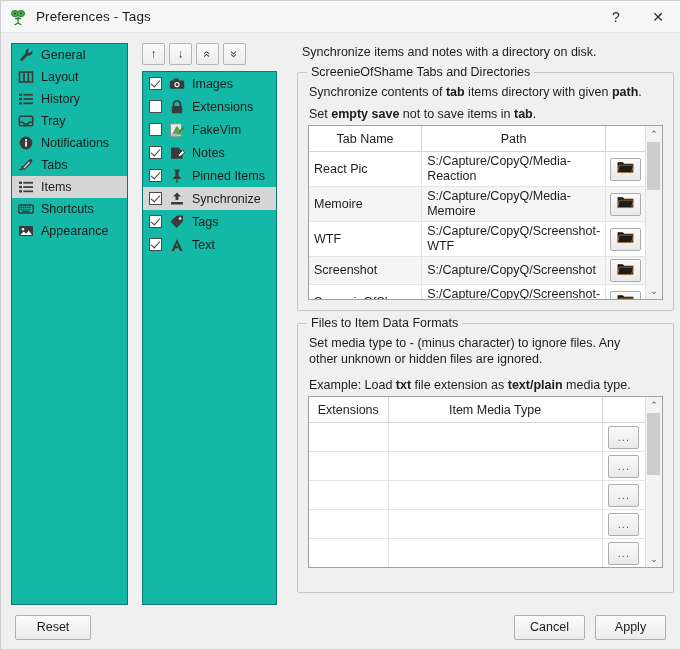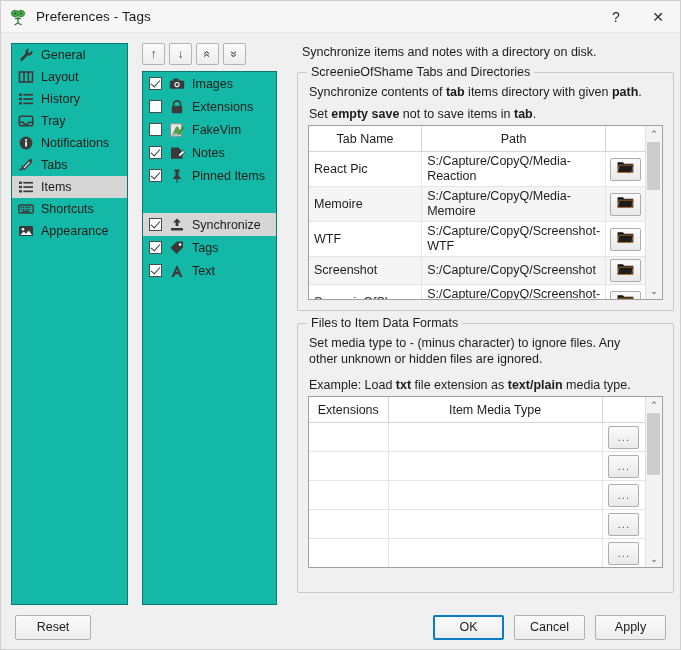--- a/index.html
+++ b/index.html
@@ -64,21 +64,21 @@
   .toolbtn{
     width:23px;height:22px;background:linear-gradient(#fbfbfb,#ededed);
     border:1px solid #b4b4b4;border-radius:2px;
     display:flex;align-items:center;justify-content:center;box-sizing:border-box;
   }
   .plug-wrap{height:calc(100% - 28px);}
   .plug-item{
     display:flex;align-items:center;height:23px;padding-left:6px;gap:7px;
     font-size:12.5px;white-space:nowrap;
   }
-  .plug-item.sel{background:#d6d6d6;margin-top:26px;}
+  .plug-item.sel{background:#d6d6d6;}
   .cbx{
     width:13px;height:13px;flex:0 0 13px;border:1px solid #4a4a4a;background:#fff;
     box-sizing:border-box;position:relative;
   }
   .cbx.on::after{
     content:"";position:absolute;left:3px;top:0px;width:4px;height:8px;
     border:solid #3a3a3a;border-width:0 1.6px 1.6px 0;transform:rotate(42deg);
   }
   
   .intro{font-size:12.5px;margin:2px 0 13px 5px;color:#1c1c1c;}
@@ -532,18 +532,17 @@
           </div>
         </div>
       </div>
 
     </div>
   </div>
 
   <div class="footer">
     <div class="btn reset">Reset</div>
     <div class="right-btns">
-      <div class="btn primary">OK</div>
       <div class="btn">Cancel</div>
       <div class="btn">Apply</div>
     </div>
   </div>
 </div>
 
 </body></html>

